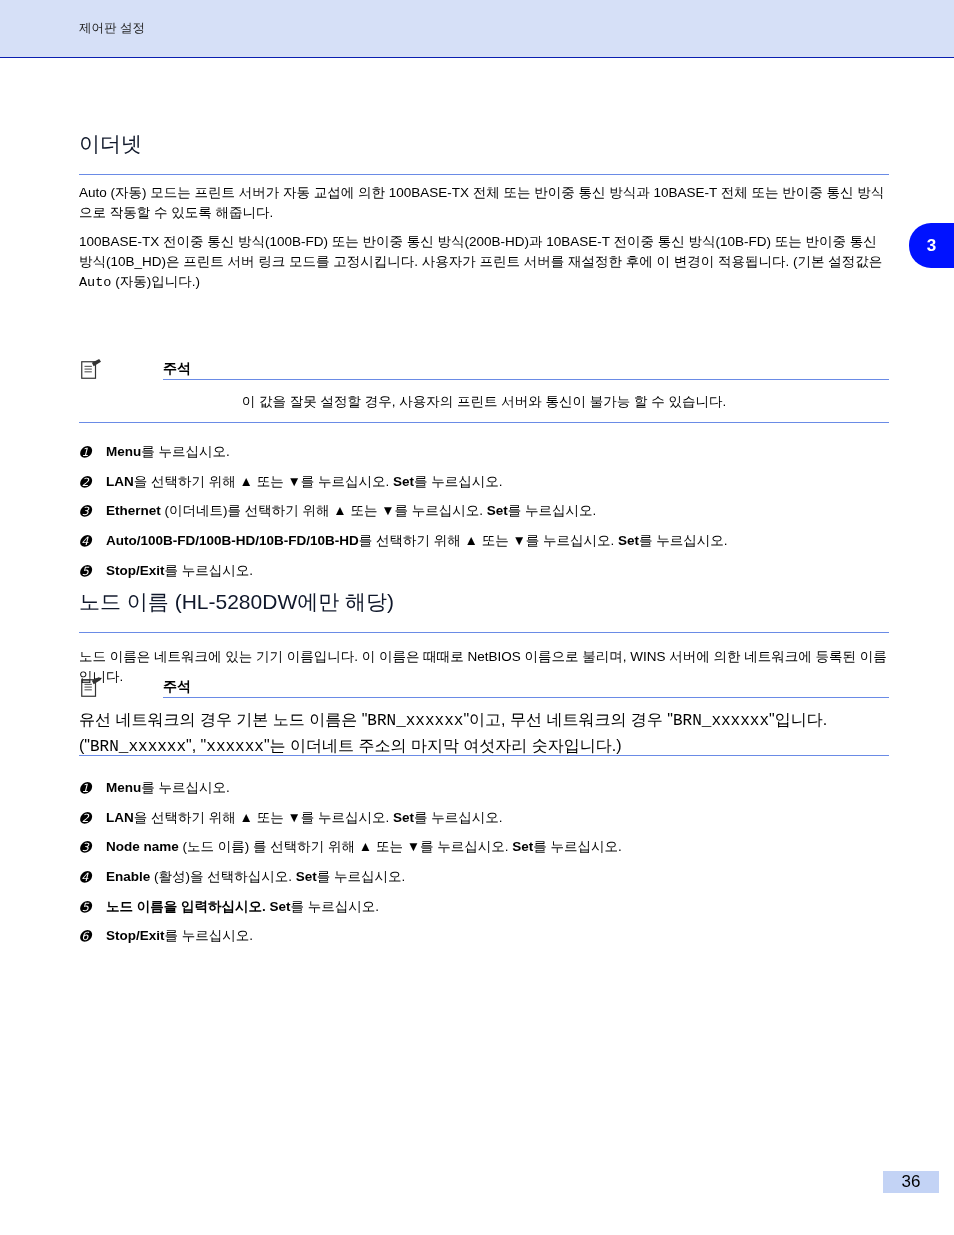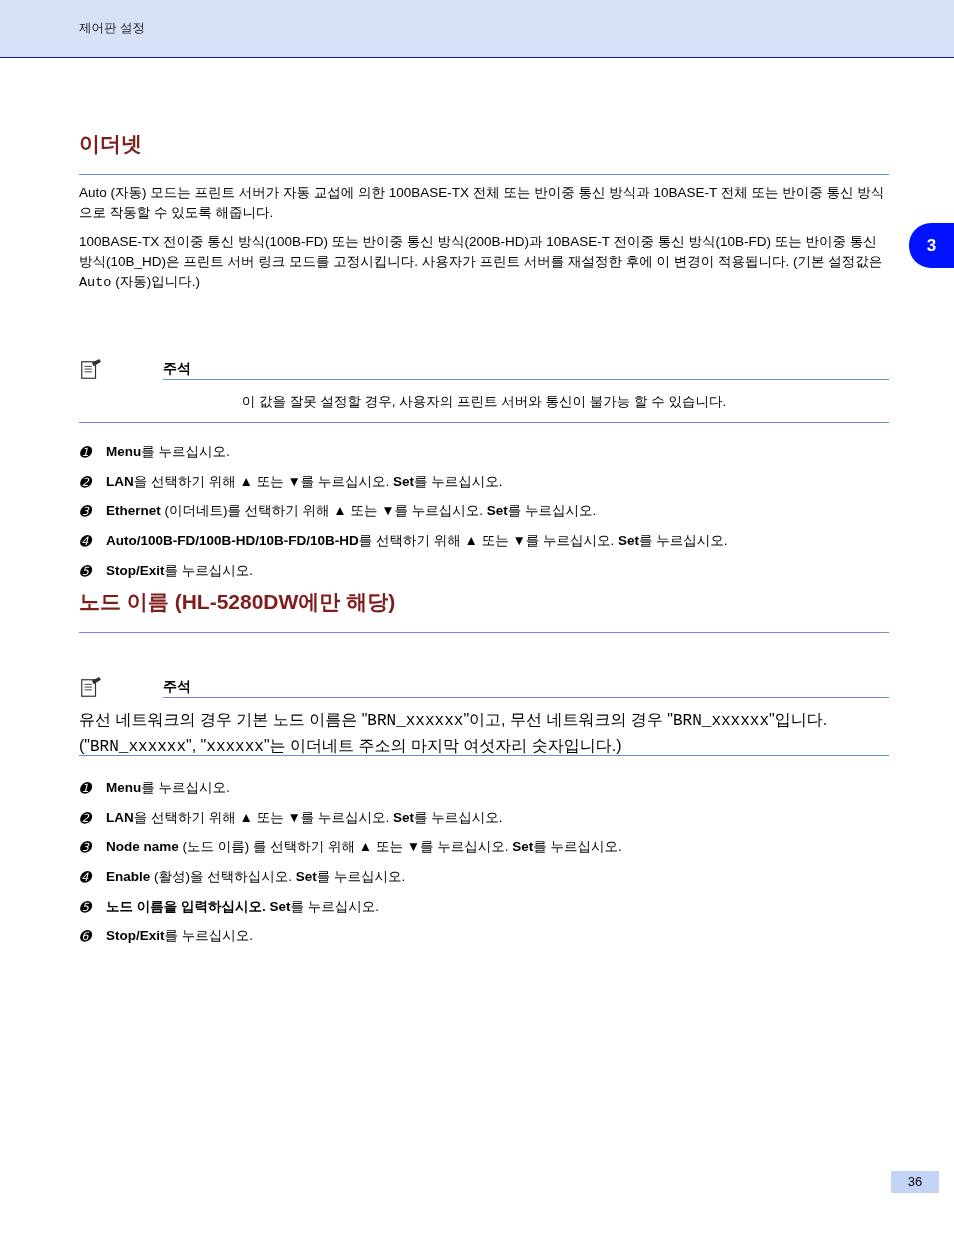--- a/index.html
+++ b/index.html
@@ -32,22 +32,22 @@
     align-items: center;
     justify-content: center;
     font-size: 17px;
     font-weight: bold;
   }
 
   .content { position: absolute; left: 79px; width: 810px; }
 
   .section-title {
     font-size: 21px;
-    font-weight: bold;
-    color: #7f1d1d;
+    font-weight: normal;
+    color: #0f172a;
     margin-bottom: 16px;
   }
   .title-rule {
     height: 0;
     border-top: 1px solid #6a8be6;
     margin-top: 3px;
   }
   .subheading {
     font-size: 15px;
     font-weight: bold;
@@ -81,24 +81,24 @@
     left: 79px;
     width: 810px;
     border-top: 1px solid #6a8be6;
   }
 
   .mono { font-family: "Courier New", monospace; text-align: right; }
 
   .footer-pageno {
     position: absolute;
     right: 15px; bottom: 42px;
-    width: 48px; height: 22px;
+    width: 56px; height: 22px;
     background: #c3d3f5;
     text-align: center;
-    font-size: 13px;
+    font-size: 17px;
     line-height: 22px;
   }
 </style>
 </head>
 <body>
 <div class="page">
 
 <div class="header-banner"></div>
 <div class="header-text">제어판 설정</div>
 
@@ -148,20 +148,21 @@
       </div>
       <div style="display: flex; margin-top: 8px; font-size: 13.5px; line-height: 1.55;">
         <div style="width: 27px; font-size: 14px; font-style: italic;">➎</div>
         <div style="flex: 1 1 0%;"><b>Stop/Exit</b><span>를 누르십시오.</span></div>
       </div>
     </div>
 
 <div class="content" style="top:588px;">
   <div class="section-title">노드 이름 (HL-5280DW에만 해당)</div>
   <div class="title-rule"></div>
+  <div class="para" style="margin-top:14px;">노드 이름은 네트워크에 있는 기기 이름입니다. 이 이름은 때때로 NetBIOS 이름으로 불리며, WINS 서버에 의한 네트워크에 등록된 이름입니다.</div>
 </div>
 
 <div class="note-icon" style="top:677px;">
   <svg viewBox="0 0 24 24" width="22" height="22">
         <rect x="3" y="3" width="15" height="18" fill="none" stroke="#333" stroke-width="1.3"></rect>
         <line x1="6" y1="8" x2="14" y2="8" stroke="#333" stroke-width="1"></line>
         <line x1="6" y1="11" x2="14" y2="11" stroke="#333" stroke-width="1"></line>
         <line x1="6" y1="14" x2="14" y2="14" stroke="#333" stroke-width="1"></line>
         <path d="M14 4 L22 0 L24 3 L16 8 Z" fill="#333"></path>
       </svg>

